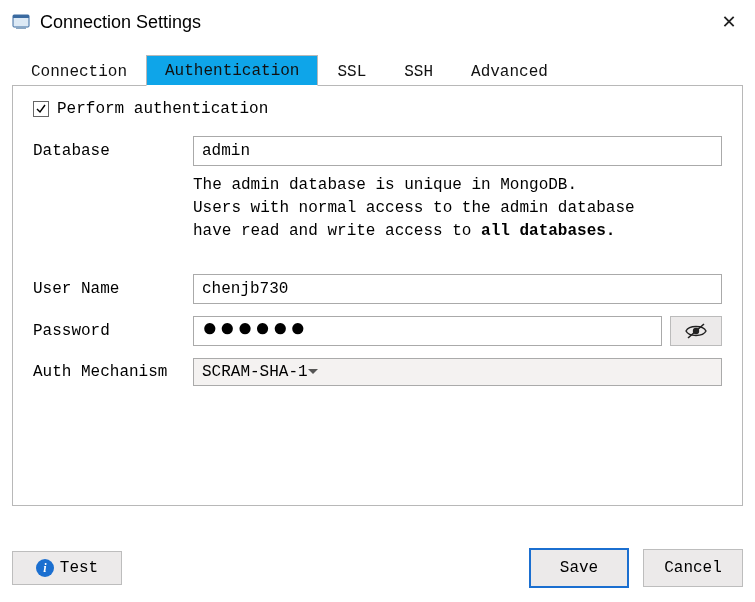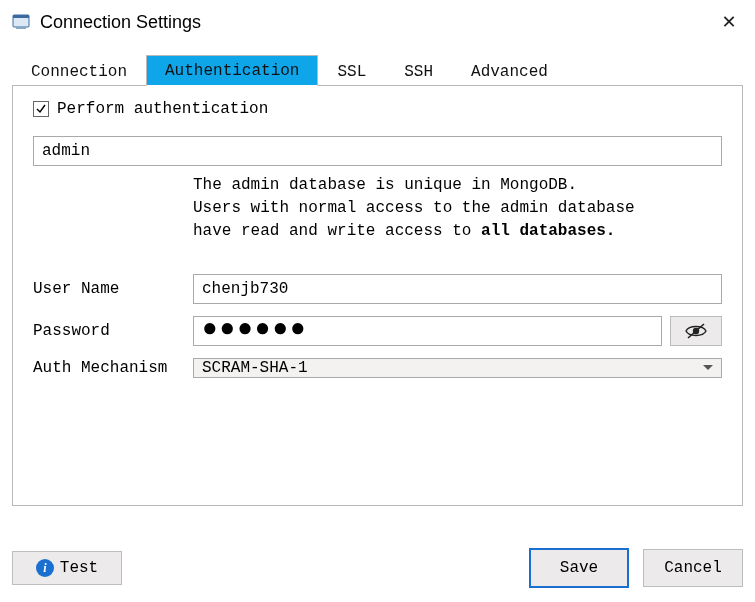--- a/index.html
+++ b/index.html
@@ -138,26 +138,26 @@
     background: #eceaea;
     display: flex;
     align-items: center;
     justify-content: center;
     cursor: pointer;
   }
   .eye-btn svg { width: 22px; height: 16px; }
 
   .select {
     flex: 1;
-    height: 20px;
+    height: 28px;
     border: 1px solid #aaa;
     background: #f4f2f1;
     display: flex;
     align-items: center;
-    justify-content: space-between;
+    justify-content: flex-start;
     padding: 0 8px;
     cursor: pointer;
   }
   .select .caret {
     width: 0; height: 0;
     border-left: 5px solid transparent;
     border-right: 5px solid transparent;
     border-top: 5px solid #555;
   }
 
@@ -232,20 +232,21 @@
     <div class="row checkbox-row">
       <span class="chk">
         <svg width="12" height="12" viewBox="0 0 12 12">
           <path d="M2 6 L5 9 L10 2" stroke="#000" stroke-width="1.4" fill="none"></path>
         </svg>
       </span>
       <span>Perform authentication</span>
     </div>
 
     <div class="row">
+      <span class="label">Database</span>
       <input class="textfield" value="admin" style="">
     </div>
 
     <div class="help">
       <span>The admin database is unique in MongoDB.</span><br>
       <span>Users with normal access to the admin database</span><br>
       <span>have read and write access to </span><span class="bold">all databases.</span>
     </div>
 
     <div class="row">

